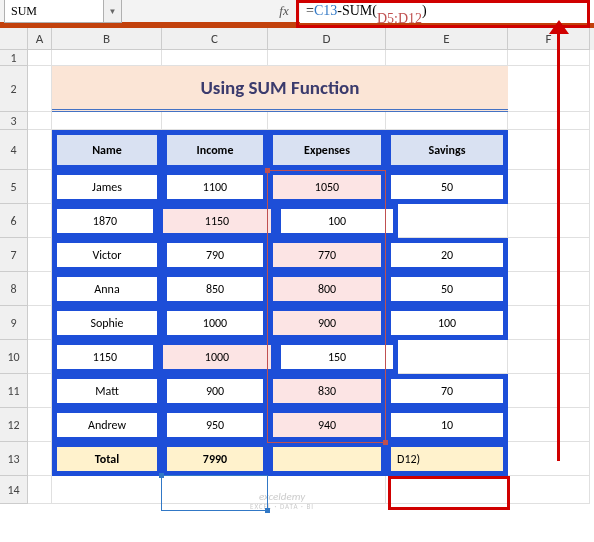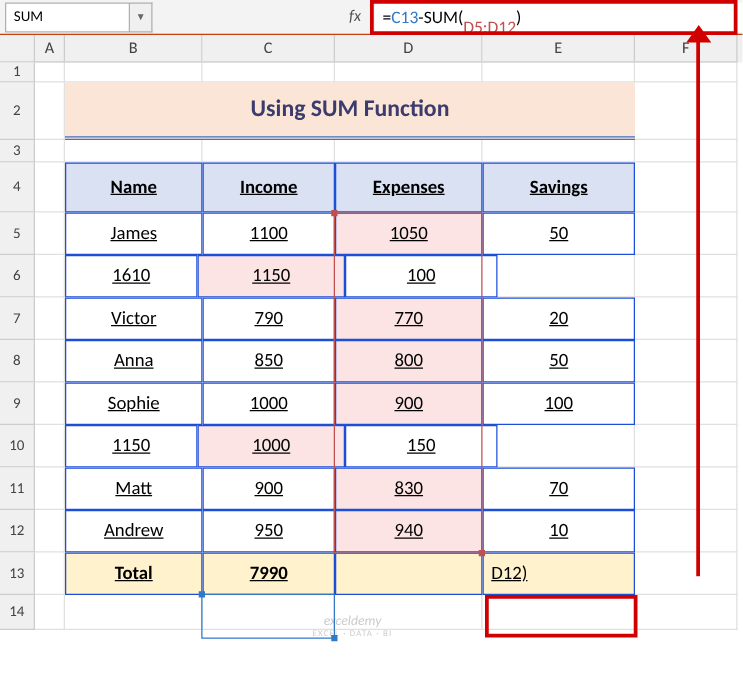--- a/index.html
+++ b/index.html
@@ -9,23 +9,24 @@
   background: #fff;
   width: 594px;
   height: 542px;
   overflow: hidden;
   position: relative;
 }
 .namebox-row {
   display: flex;
   align-items: center;
   height: 28px;
-  border-bottom: 1px solid #c2410c;
+  border-bottom: 6px solid #c2410c;
   background: #f3f3f3;
   position: relative;
+  font-family: Liberation Serif, serif;
 }
 .namebox {
   width: 100px;
   height: 24px;
   background: #fff;
   border: 1px solid #b0b0b0;
   margin: 2px 0 2px 4px;
   display: flex;
   align-items: center;
   padding: 0 6px;
@@ -169,27 +170,26 @@
   color: #3b3b6d;
 }
 .table-overlay {
   position: absolute;
   left: 52px;
   top: 102px;
   width: 456px;
 }
 .t-row { display: flex; height: 34px; }
 .t-cell {
-  border: 1px solid #1d4ed8;
-  display: flex;
-  align-items: center;
-  justify-content: center;
-  font-size: 15px;
+  border: 5px solid #1d4ed8;
+  display: flex;
+  align-items: center;
+  justify-content: center;
+  font-size: 12px;
   background: #fff;
-  text-decoration: underline;
 }
 .t-cell.b { width: 110px; }
 .t-cell.c { width: 106px; }
 .t-cell.d { width: 118px; }
 .t-cell.e { width: 122px; }
 .t-header .t-cell {
   background: #d9e1f2;
   font-weight: bold;
   height: 40px;
 }
@@ -435,21 +435,21 @@
       <div class="t-cell d">Expenses</div>
       <div class="t-cell e">Savings</div>
     </div>
     <div class="t-row">
         <div class="t-cell b">James</div>
         <div class="t-cell c">1100</div>
         <div class="t-cell d data">1050</div>
         <div class="t-cell e">50</div>
       </div>
     <div class="t-row">
-        <div class="t-cell c">1610</div>
+        <div class="t-cell c">1870</div>
         <div class="t-cell d data">1150</div>
         <div class="t-cell e">100</div>
       </div>
     <div class="t-row">
         <div class="t-cell b">Victor</div>
         <div class="t-cell c">790</div>
         <div class="t-cell d data">770</div>
         <div class="t-cell e">20</div>
       </div>
     <div class="t-row">

